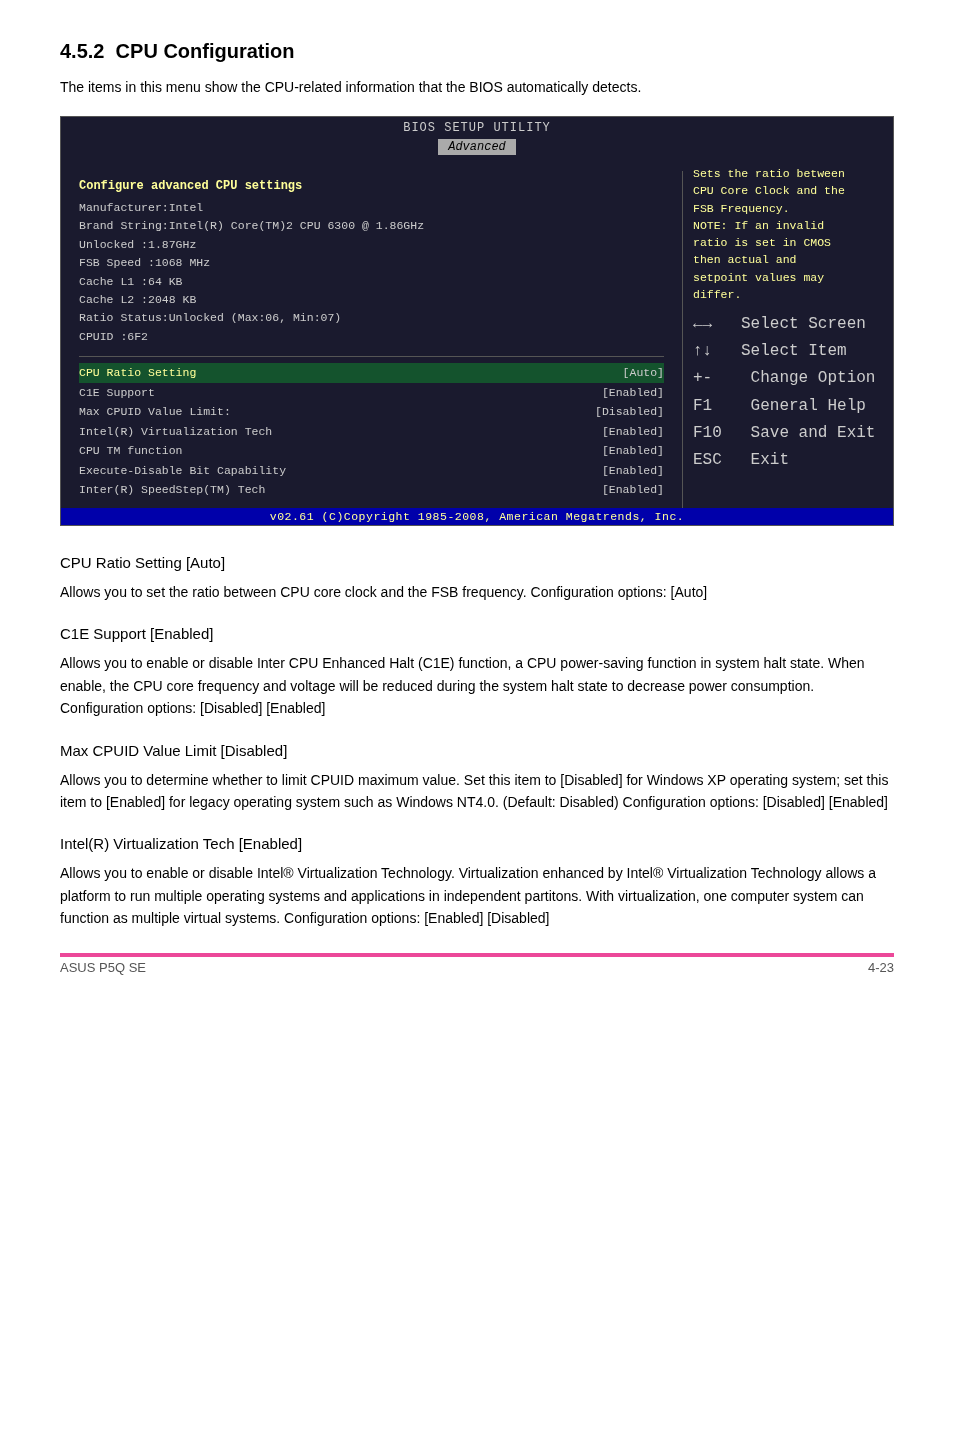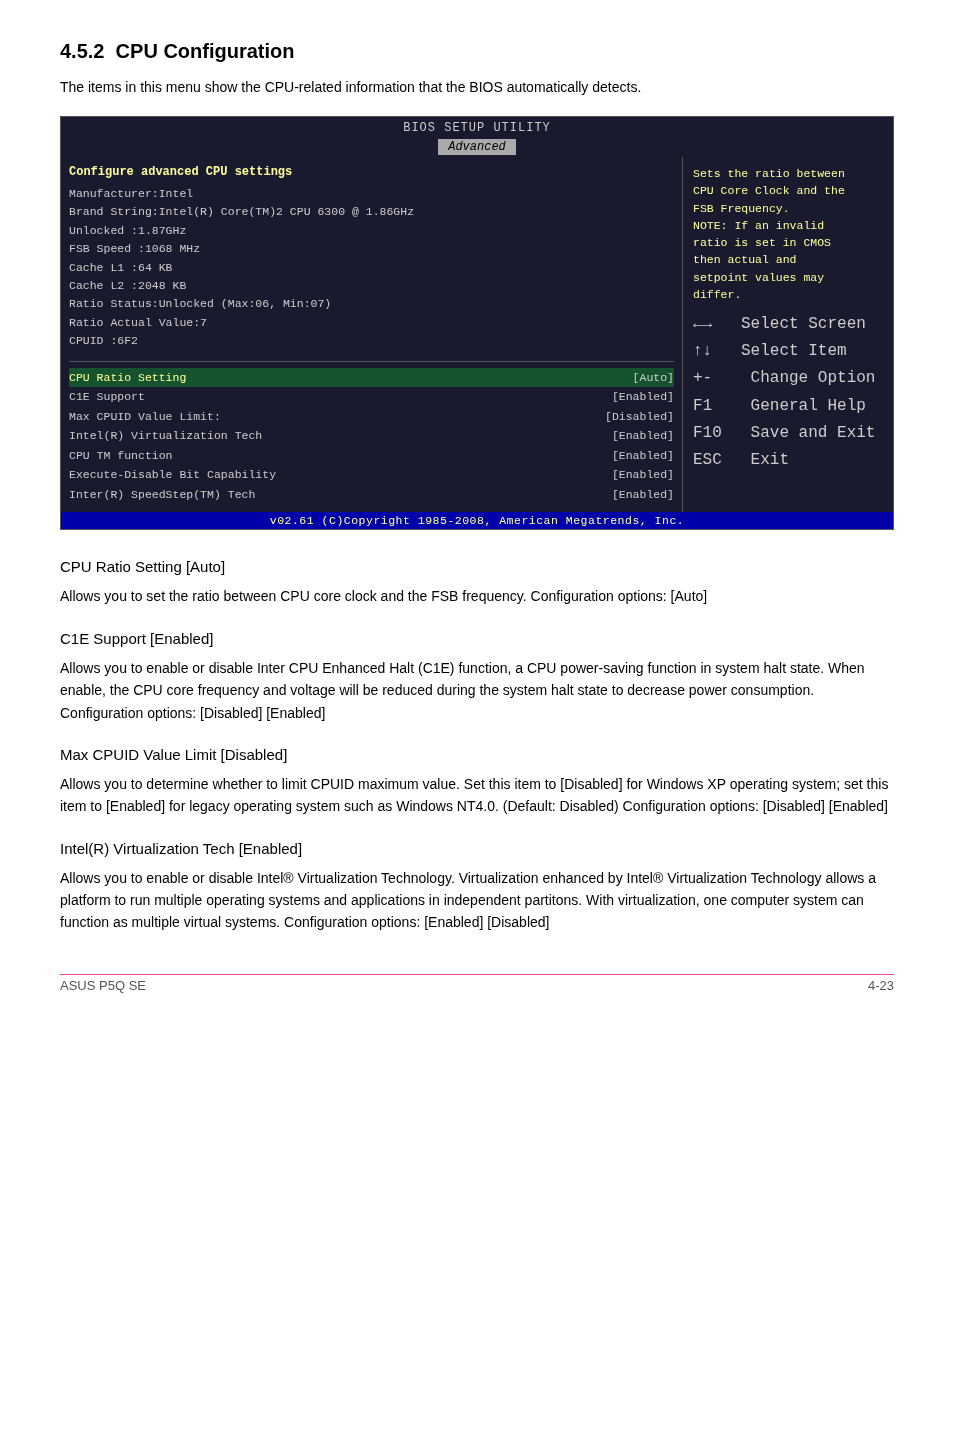--- a/index.html
+++ b/index.html
@@ -60,22 +60,23 @@
       font-style: italic;
     }
 
     .bios-content {
       display: flex;
       background: #1a1a2e;
     }
 
     .bios-left {
       flex: 1;
-      padding: 8px 8px;
+      padding: 8px 18px;
       border-right: 1px solid #555;
+      margin-top: 14px;
     }
 
     .bios-right {
       width: 210px;
       padding: 8px 10px;
       color: #ff9;
       font-size: 11.5px;
       line-height: 1.5;
     }
 
@@ -147,22 +148,22 @@
       margin-top: 22px;
     }
 
     .subsection-text {
       font-size: 14px;
       line-height: 1.6;
       margin-bottom: 4px;
     }
 
     .footer-bar {
-      border-top: 1px solid #ec4899;
-      margin-top: 40px;
+      border-top: 4px solid #ec4899;
+      margin-top: 24px;
       padding-top: 3px;
       display: flex;
       justify-content: space-between;
       font-size: 13px;
       color: #555;
     }
   </style>
 </head>
 <body>
 
@@ -181,21 +182,20 @@
     <div class="bios-left">
       <div class="bios-section-header">Configure advanced CPU settings</div>
       <div class="bios-info">
         <div>Manufacturer:Intel</div>
         <div>Brand String:Intel(R) Core(TM)2 CPU 6300 @ 1.86GHz</div>
         <div>Unlocked    :1.87GHz</div>
         <div>FSB Speed    :1068 MHz</div>
         <div>Cache L1     :64 KB</div>
         <div>Cache L2     :2048 KB</div>
         <div>Ratio Status:Unlocked (Max:06, Min:07)</div>
-        <div>Ratio Actual Value:7</div>
         <div>CPUID        :6F2</div>
       </div>
       <div class="bios-divider"></div>
       <div>
         <div class="bios-menu-item highlighted">
           <span class="bios-menu-label">CPU Ratio Setting</span>
           <span class="bios-menu-value">[Auto]</span>
         </div>
         <div class="bios-menu-item">
           <span class="bios-menu-label white">C1E Support</span>

